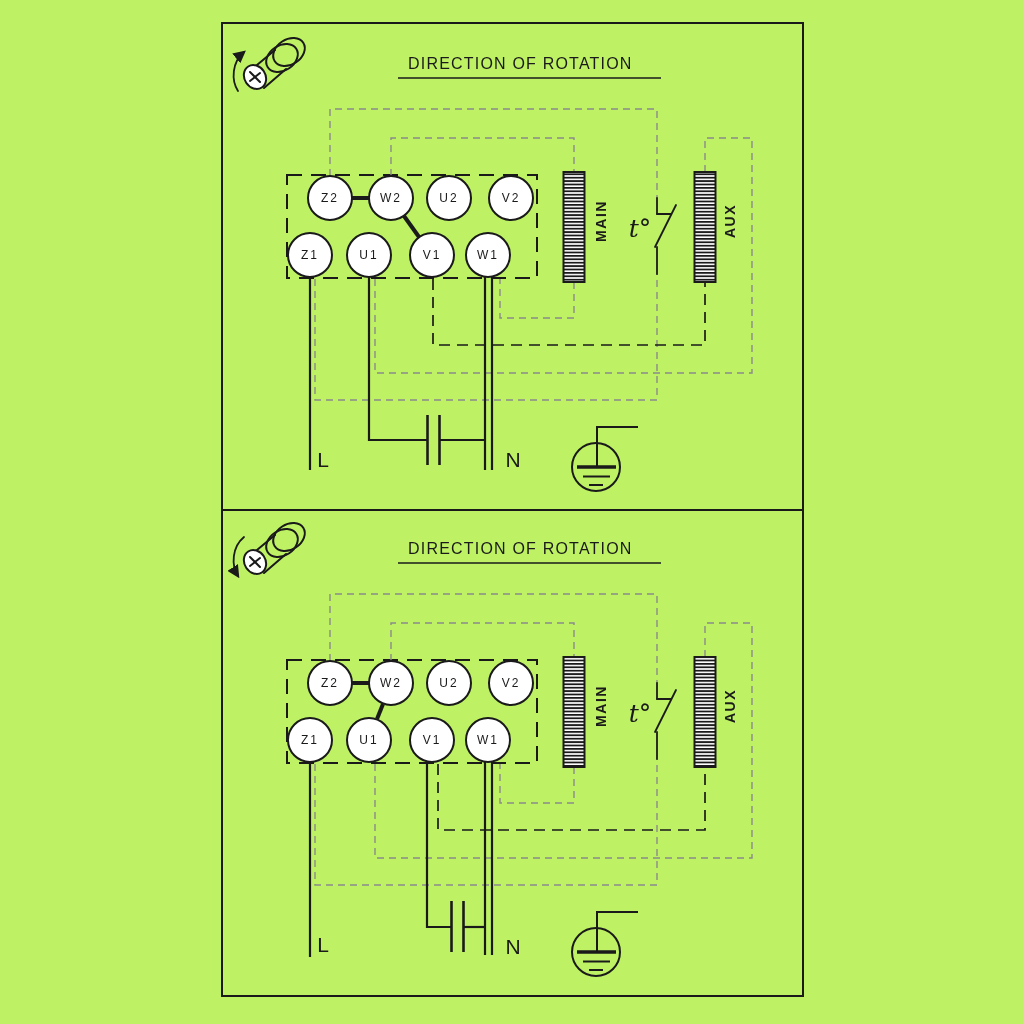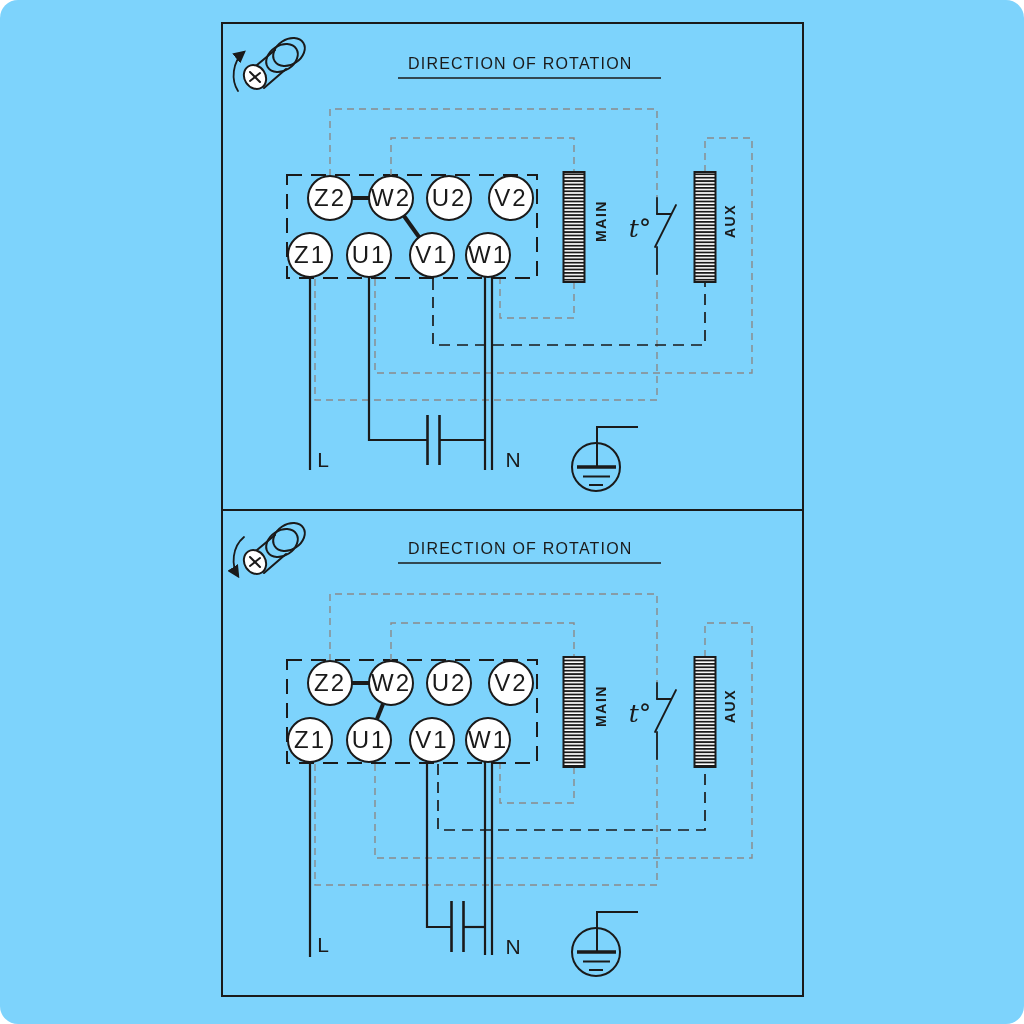--- a/index.html
+++ b/index.html
@@ -1,22 +1,22 @@
 <!DOCTYPE html>
 <html><head>
 <meta charset="utf-8">
 <style>
   html,body{margin:0;padding:0;background:#fff;}
-  #canvas{position:relative;width:1024px;height:1024px;background:#7dd3fc;overflow:hidden;
-          font-family:"Liberation Sans",sans-serif;color:#1a1a1a;border-radius:18px;}
+  #canvas{position:relative;width:1024px;height:1024px;background:#bef264;overflow:hidden;
+          font-family:"Liberation Sans",sans-serif;color:#1a1a1a;}
   #wires{position:absolute;left:0;top:0;}
   .lbl{position:absolute;transform:translate(-50%,-50%);white-space:nowrap;color:#1a1a1a;
        font-family:"Liberation Sans",sans-serif;}
   .ttl{font-size:16px;letter-spacing:1.2px;transform:translate(0,-50%);}
-  .term{font-size:24px;letter-spacing:2px;}
+  .term{font-size:12px;letter-spacing:2px;}
   .wind{font-size:14px;font-weight:bold;letter-spacing:1.5px;
         transform:translate(-50%,-50%) rotate(-90deg);}
   .tdeg{font-size:25px;font-family:"DejaVu Serif",serif;font-style:italic;}
   .ln{font-size:21px;}
 </style>
 </head>
 <body>
 
 <div id="canvas">
 

